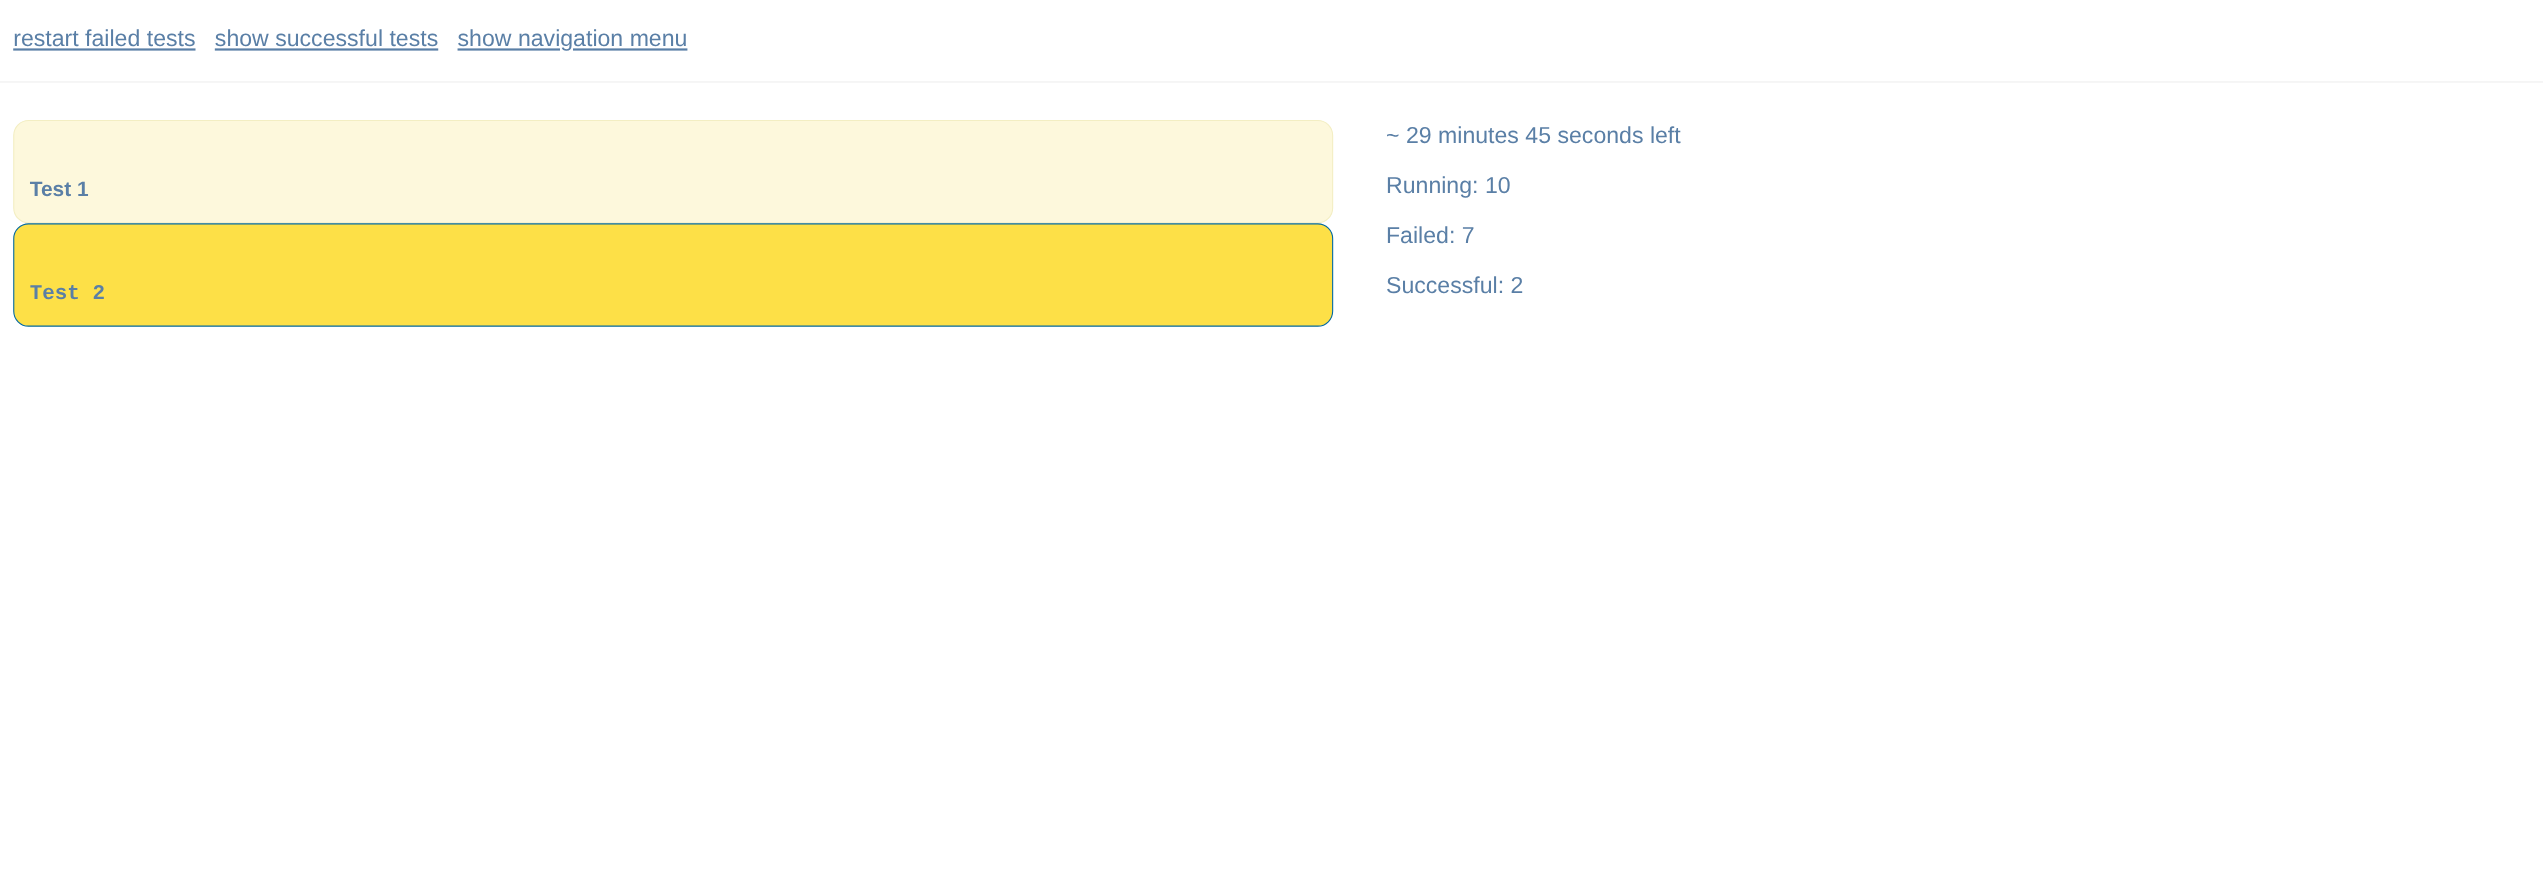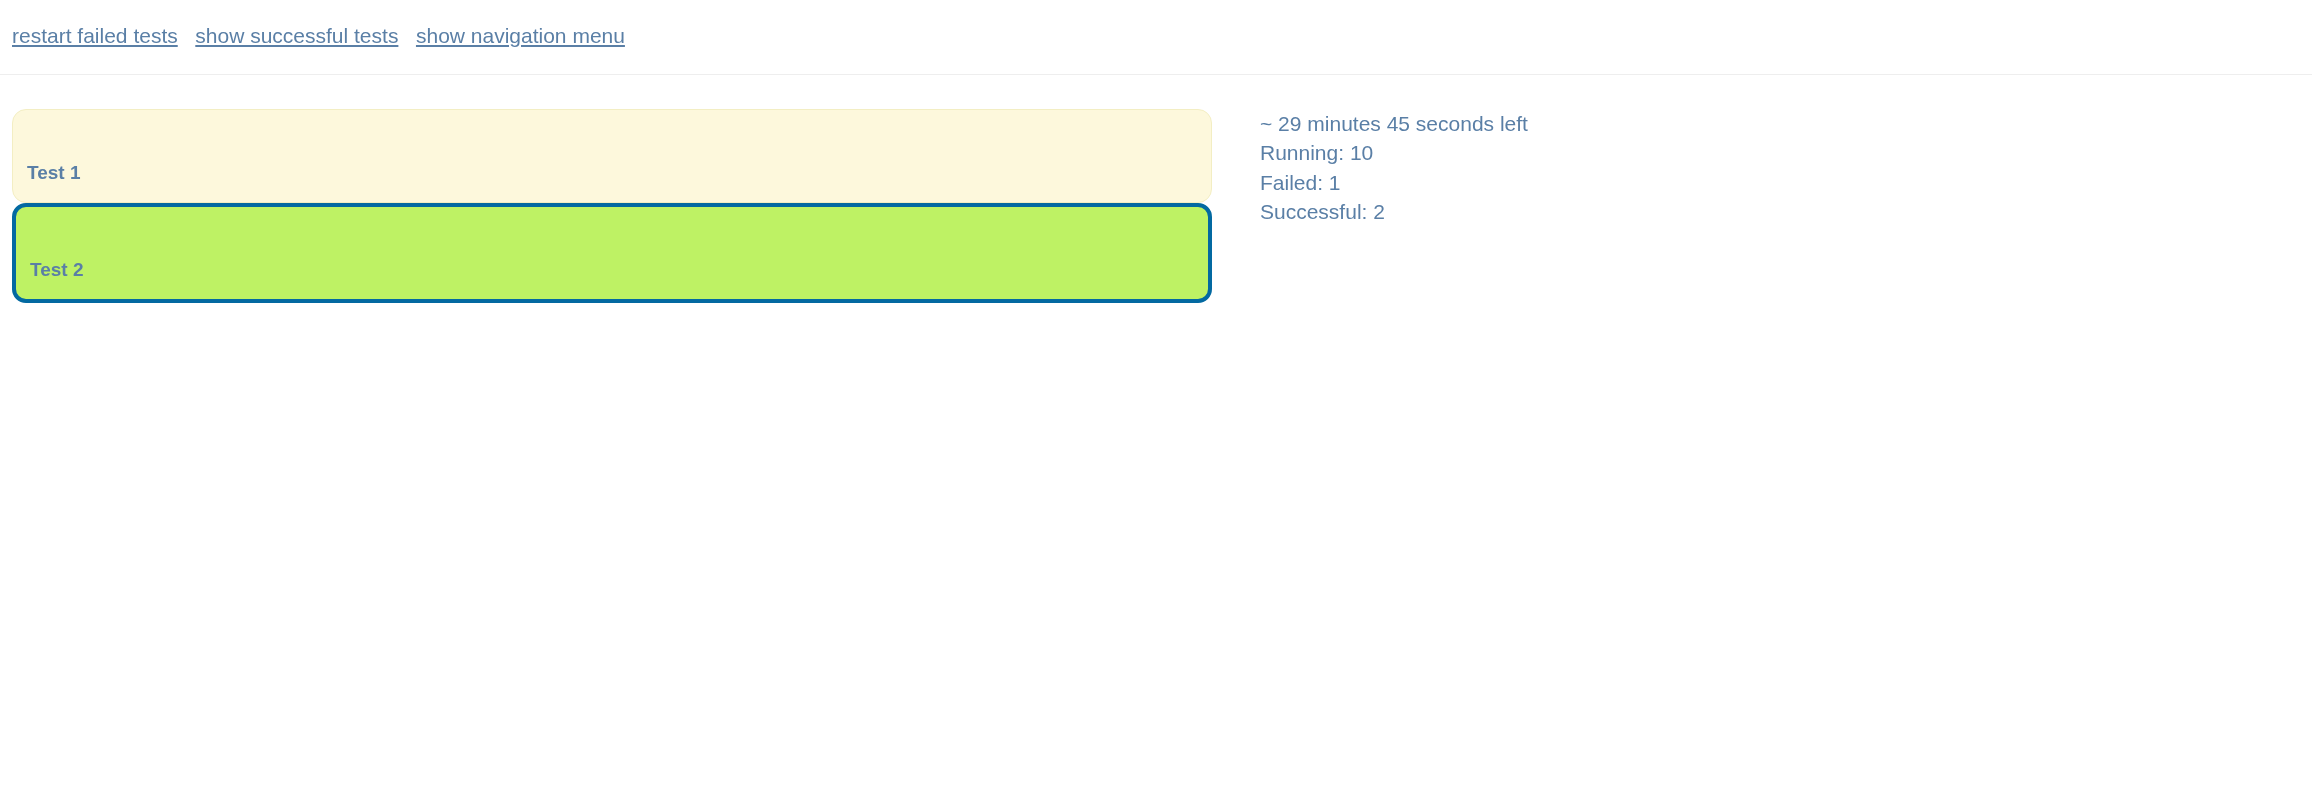--- a/index.html
+++ b/index.html
@@ -38,35 +38,37 @@
       padding: 52px 14px 18px 14px;
       font-size: 19px;
       font-weight: 600;
       color: #5a7fa6;
     }
     .test-card.running {
       background-color: #fdf8dc;
       border: 1px solid #f3eec3;
     }
     .test-card.success {
-      background-color: #bef264;
-      border: 4px solid #0369a1;
+      background-color: #fde047;
+      border: 1px solid #0369a1;
+      font-family: Liberation Mono, monospace;
     }
     .test-card.failed {
       background-color: #eedbdc;
       border: 1px solid #e6cdce;
     }
     .test-card.queued {
       background-color: #adbfd6;
       border: 1px solid #9fb4cf;
     }
     .stats-column {
       flex: 1;
       display: flex;
       flex-direction: column;
+      gap: 16px;
       padding-top: 0;
       font-size: 21px;
       color: #5a7fa6;
     }
     .stats-column div {
       line-height: 1.4;
     }
   </style>
 </head>
 <body>
@@ -83,16 +85,16 @@
       <span>Test 1</span>
     </div>
     <div class="test-card success">
       <span>Test 2</span>
     </div>
   </div>
 
   <div class="stats-column">
     <div>~ 29 minutes 45 seconds left</div>
     <div>Running: 10</div>
-    <div>Failed: 1</div>
+    <div>Failed: 7</div>
     <div>Successful: 2</div>
   </div>
 </div>
 
 </body></html>

